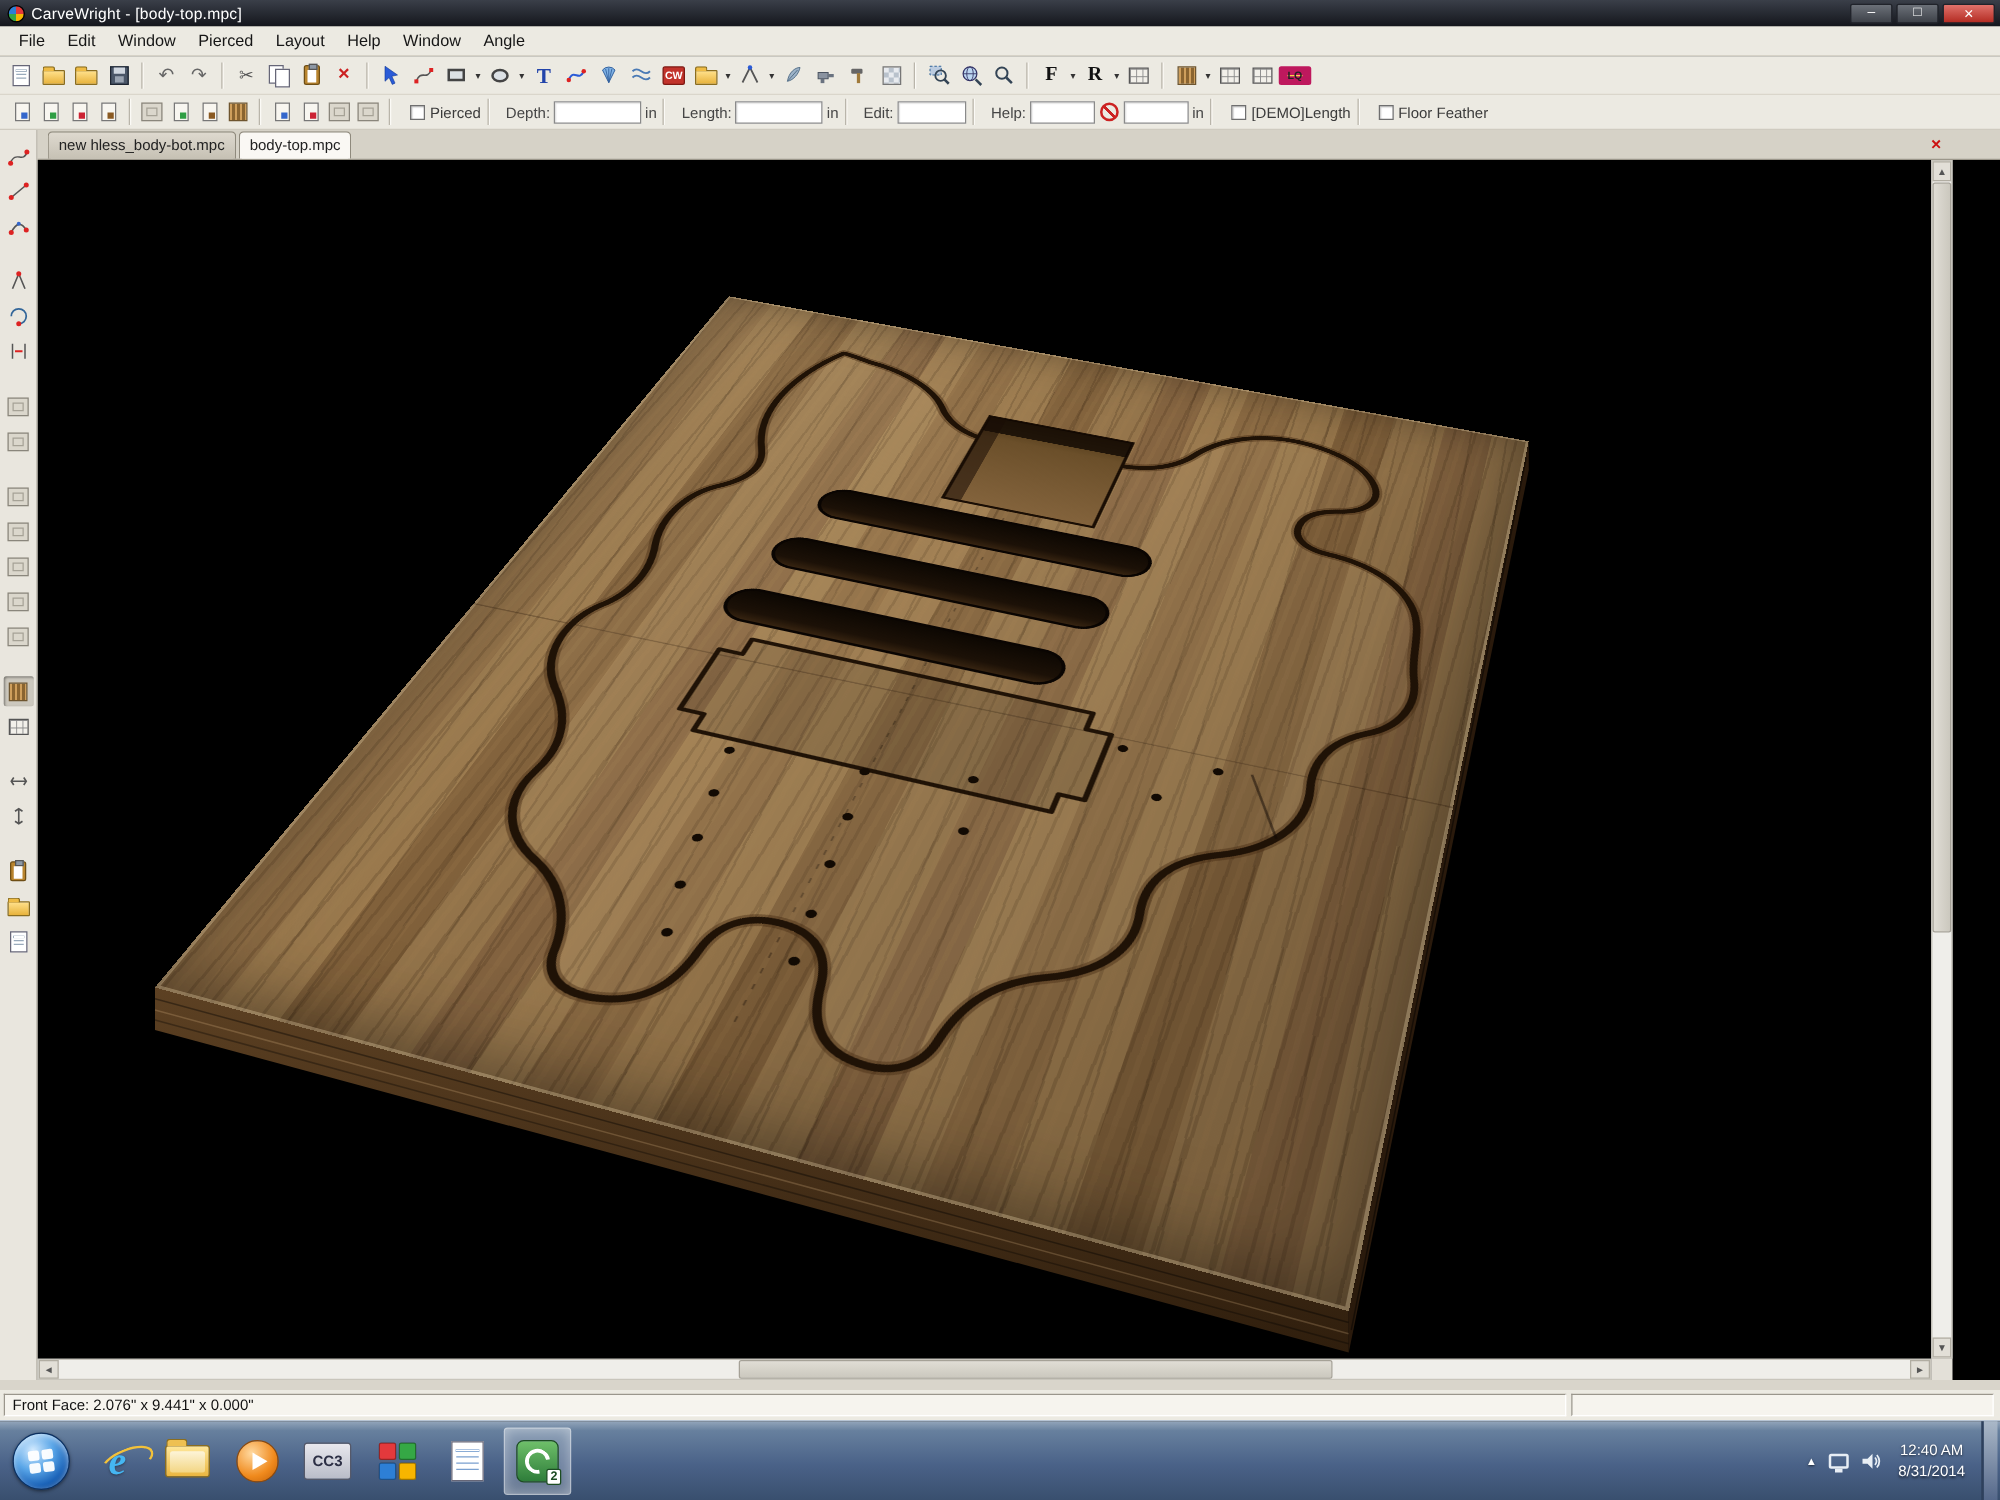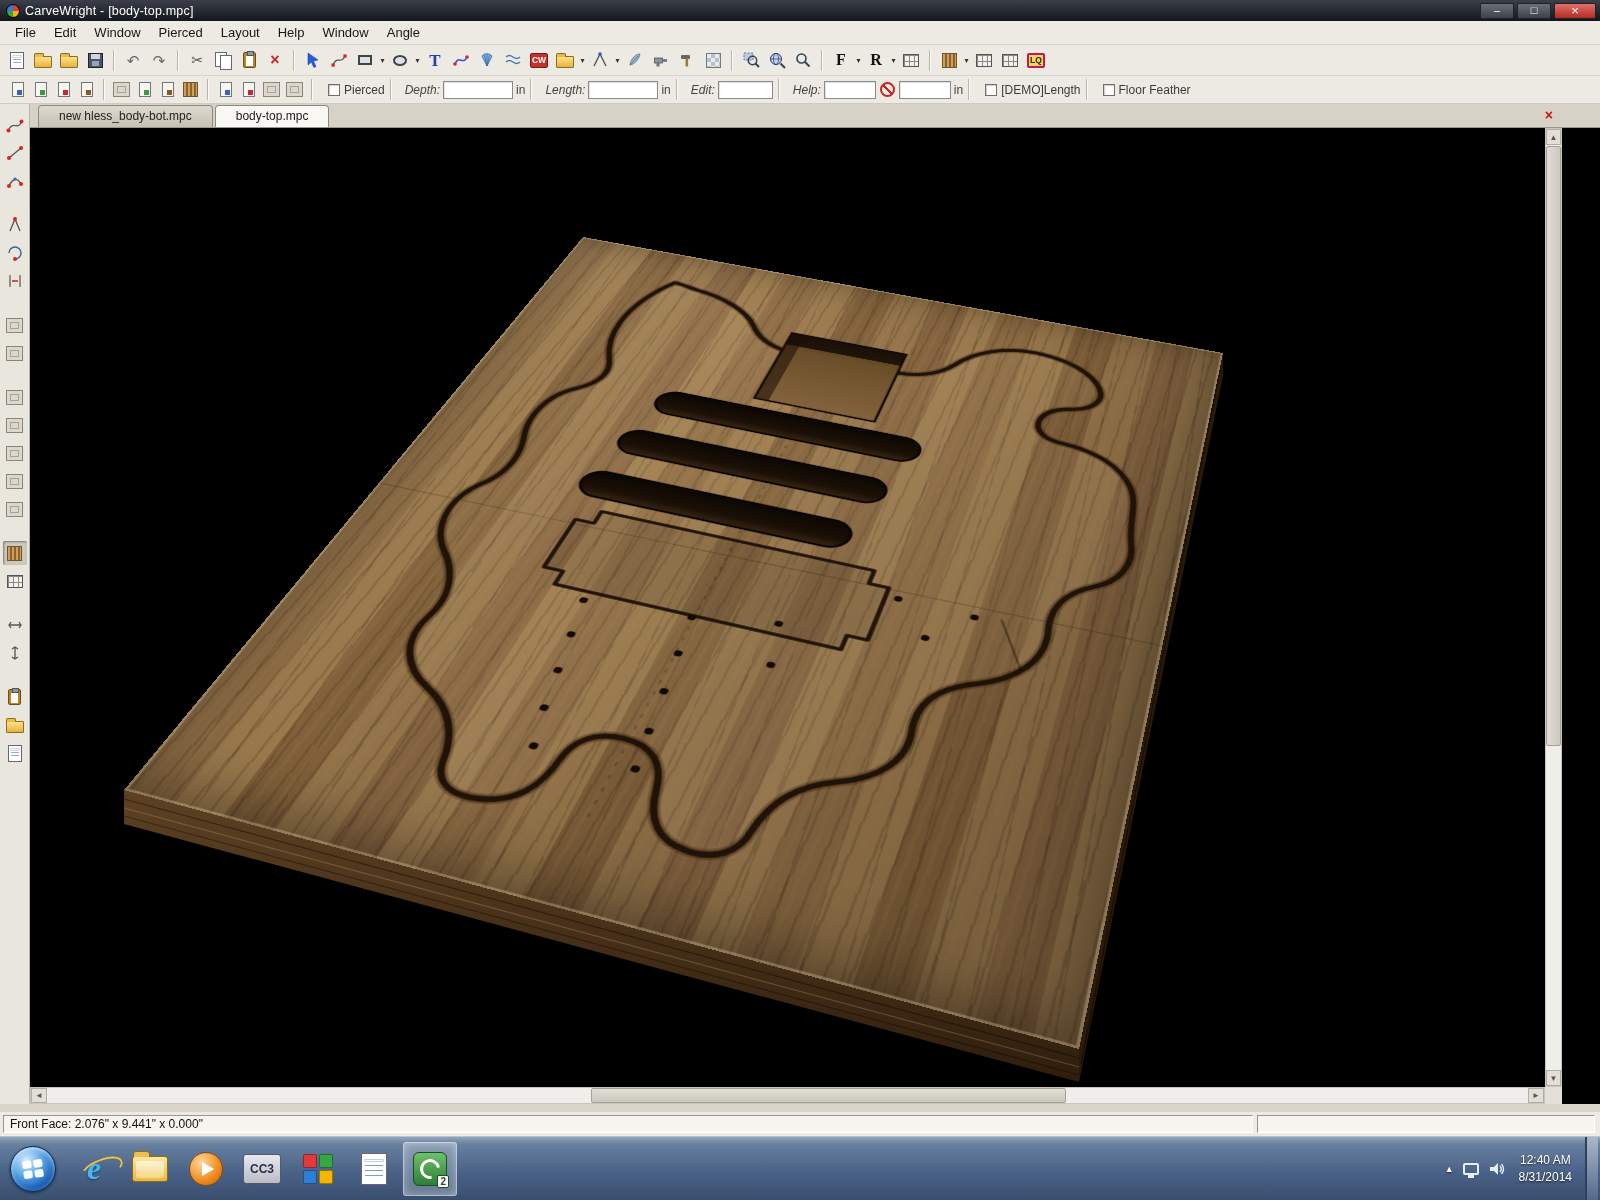--- a/index.html
+++ b/index.html
@@ -58,46 +58,46 @@
   .ic-rect { width:14px; height:10px; border:2px solid #444; background:rgba(170,200,240,.25); }
   .ic-ellipse { width:14px; height:11px; border:2px solid #444; border-radius:50%; background:rgba(170,200,240,.25); }
   .ic-grid3 { width:16px; height:13px; border:1px solid #555; background-color:#f2f0ea;
      background-image:linear-gradient(#8a8a8a 1px, transparent 1px), linear-gradient(90deg,#8a8a8a 1px, transparent 1px);
      background-size:5px 6px; }
   .ic-grain { width:15px; height:15px; border:1px solid #6e552f;
      background:repeating-linear-gradient(90deg,#cf9f5c 0 2px,#8a6430 2px 4px); }
   .ic-badge { min-width:17px; height:15px; padding:0 1px; border-radius:2px; display:flex; align-items:center;
      justify-content:center; font-size:8.5px; font-weight:bold; }
   .ic-badge.cw { background:#c2332b; color:#fff; border:1px solid #7e1812; }
-  .ic-badge.lq { background:#f7d84a; color:#222; border:2px solid #be185d; }
+  .ic-badge.lq { background:#f7d84a; color:#222; border:7px solid #be185d; }
   .ic-checker { width:15px; height:15px; border:1px solid #777;
      background:repeating-conic-gradient(#b9c2cc 0 25%, #e8ebef 0 50%); background-size:8px 8px; }
   .ic-sq { width:17px; height:15px; background:#dbd7cc; border:1px solid #8a867c; position:relative; }
   .ic-sq:after { content:""; position:absolute; left:3px; top:3px; right:3px; bottom:3px; border:1px solid #a6a296; }
   .ic-page2 { width:12px; height:15px; background:#f8f6f0; border:1px solid #777; position:relative; }
   .ic-page2:after { content:""; position:absolute; right:1px; bottom:1px; width:5px; height:5px; background:#36c; }
   .pip-g:after { background:#2f9e44 !important; } .pip-r:after { background:#c23 !important; }
   .pip-b:after { background:#8a5a22 !important; }
 
   
-  .fld-label { font-size:12px; color:#454545; margin:0 3px 0 8px; white-space:nowrap;font-style:italic; }
+  .fld-label { font-size:12px; color:#454545; margin:0 3px 0 8px; white-space:nowrap; }
   .fld { height:18px; border:1px solid #8a8a8a; background:#fff; font-size:12px; padding:0 3px;
      box-shadow:inset 1px 1px 1px rgba(0,0,0,.12); font-family:"Liberation Sans",sans-serif; }
   .fld.w70 { width:70px; } .fld.w55 { width:55px; } .fld.w52 { width:52px; }
   .unit { font-size:12px; color:#454545; margin-left:3px; }
   .chk { width:12px; height:12px; background:#fff; border:1px solid #6f6f6f;
      box-shadow:inset 1px 1px 1px rgba(0,0,0,.2); margin:0 4px 0 10px; flex:none; }
   .chk-label { font-size:12px; color:#3b3b3b; white-space:nowrap; }
   .aspect-icon { width:15px; height:15px; border:2px solid #c22; border-radius:50%; margin:0 4px; flex:none;
      background:linear-gradient(45deg, transparent 44%, #c22 44% 58%, transparent 58%); }
 
   
   .tabrow { position:absolute; top:104px; left:0; width:1600px; height:24px; background:#d6d2c7;
      border-bottom:1px solid #9b968a; display:flex; align-items:flex-end; padding-left:38px; z-index:9; }
-  .tab { font-size:12px; padding:3px 20px 4px; border:1px solid #8f8a7d; border-bottom:none;
+  .tab { font-size:12px; padding:3px 8px 4px; border:1px solid #8f8a7d; border-bottom:none;
      border-radius:4px 4px 0 0; background:linear-gradient(#ded9cf,#c6c1b4); margin-right:2px; color:#222; }
   .tab.active { background:#faf8f4; }
   .tab-close { position:absolute; right:47px; top:3px; color:#cc1111; font-weight:bold; font-size:14px; }
 
   
   .sidebar { position:absolute; left:0; top:104px; width:30px; height:1000px; background:#e9e6de;
      border-right:1px solid #b8b4a9; z-index:11; display:flex; flex-direction:column; align-items:center; padding-top:9px; }
   .sb { width:24px; height:24px; display:flex; align-items:center; justify-content:center; margin-bottom:4px; border-radius:2px; }
   .sb.pressed { background:#ccc8be; box-shadow:inset 1px 1px 2px rgba(0,0,0,.4); }
   .sb-gap { height:16px; flex:none; }

